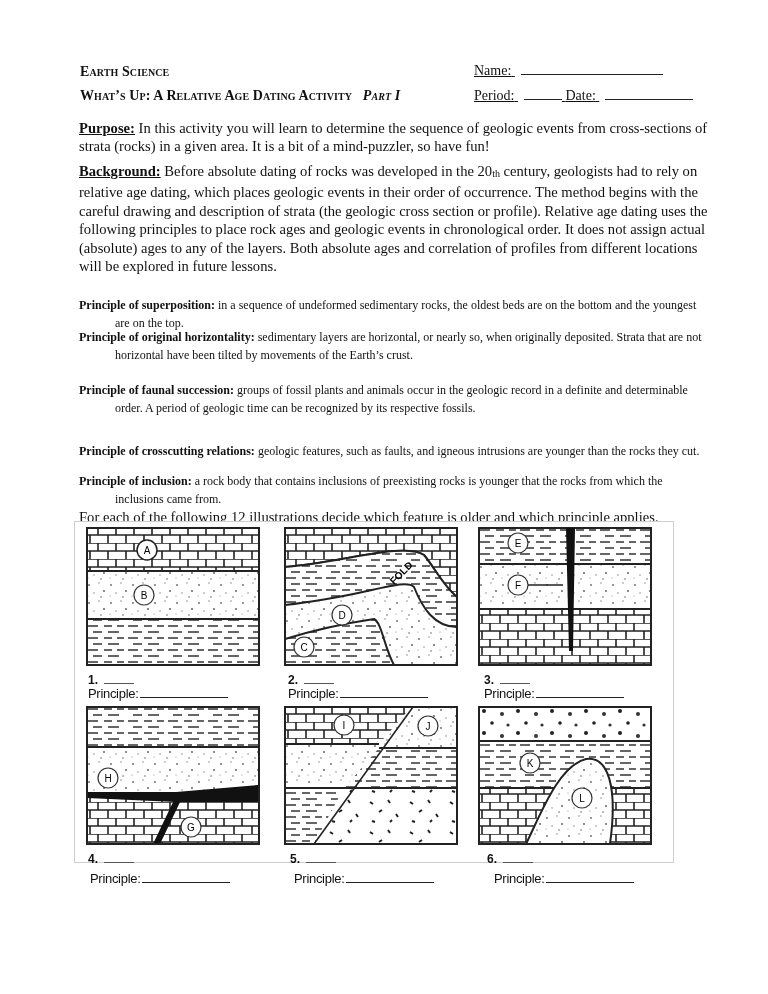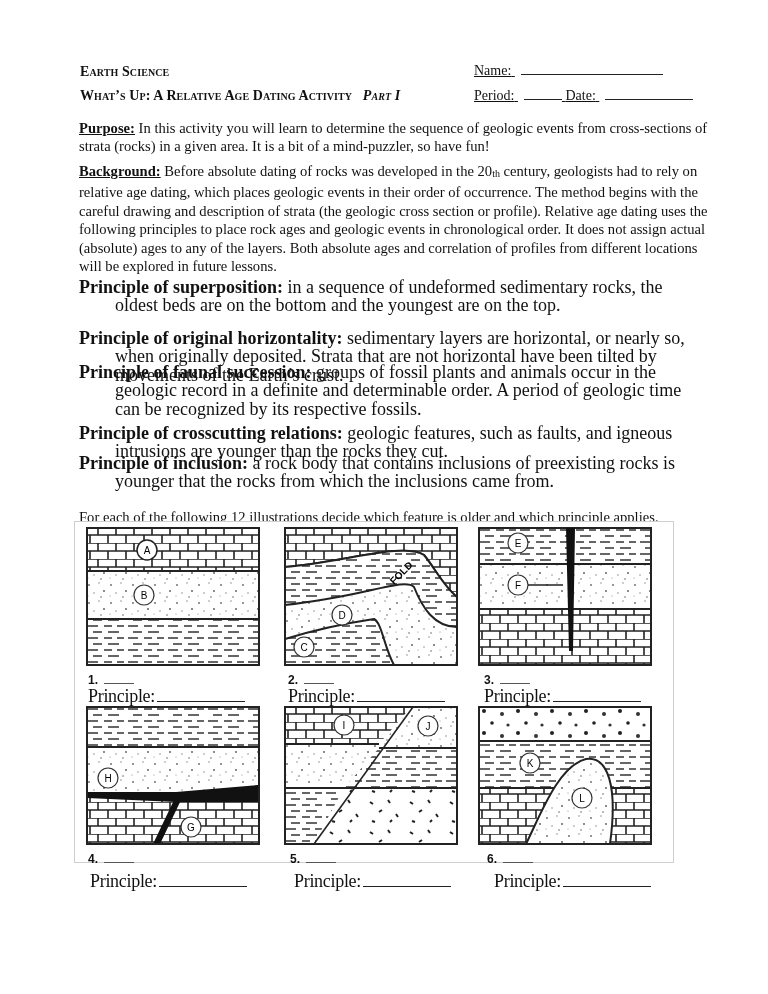--- a/index.html
+++ b/index.html
@@ -3,29 +3,29 @@
   <meta charset="utf-8">
   <style>
     html, body { margin:0; padding:0; background:#ffffff; }
     body { width:768px; height:994px; position:relative; overflow:hidden;
            font-family:"Liberation Serif", serif; color:#111; }
     .hdr { position:absolute; font-weight:bold; font-size:14px; font-variant:small-caps; letter-spacing:0.1px; }
     .hdr-right { position:absolute; font-size:14px;text-decoration:underline; }
     .blank { display:inline-block; border-bottom:1px solid #222; height:12px; vertical-align:baseline; }
     .para { position:absolute; left:79px; width:630px; font-size:14.6px; line-height:18.4px; }
     .para b { font-weight:bold;text-decoration:underline; }
-    .principle { position:absolute; left:79px; width:630px; font-size:18px; line-height:18.4px;
-                 padding-left:36px; text-indent:-36px; box-sizing:border-box; }
+    .principle { position:absolute; left:79px; width:630px; font-size:12px; line-height:18.4px;
+                 padding-left:36px; text-indent:-36px; box-sizing:border-box;margin-top:18px; }
     .figure-frame { position:absolute; left:74px; top:521px; width:598px; height:340px;
                     border:1px solid #cfcfcf; background:#fff; }
     .panel { position:absolute; }
     .panel svg { display:block; }
     .num { position:absolute; font-family:"Liberation Sans", sans-serif; font-weight:bold; font-size:12px; }
     .num-blank { display:inline-block; width:30px; border-bottom:1.5px solid #555; margin-left:6px; }
-    .plabel { position:absolute; font-family:Liberation Serif, serif; font-size:18px; letter-spacing:-0.3px; }
+    .plabel { position:absolute; font-family:Liberation Sans, sans-serif; font-size:13px; letter-spacing:-0.3px; }
     .plabel .pline { display:inline-block; width:88px; border-bottom:1.5px solid #222; margin-left:2px; }
     sup.small { font-size:10px; vertical-align:-1px; }
   </style>
 </head>
 <body>
 
 <div class="hdr" style="left:80px; top:64px;">Earth Science</div>
 <div class="hdr" style="left:80px; top:88px;">
   <span>What’s Up:  A Relative Age Dating Activity</span>
   <span style="font-style:italic; margin-left:7px;">Part I</span>
@@ -45,21 +45,21 @@
   <b>Purpose:</b><span> In this activity you will learn to determine the sequence of geologic events from cross-sections of strata (rocks) in a given area. It is a bit of a mind-puzzler, so have fun!</span>
 </div>
 
 <div class="para" style="top:162px;">
   <b>Background:</b><span> Before absolute dating of rocks was developed in the 20</span><sup class="small">th</sup><span> century, geologists had to rely on relative age dating, which places geologic events in their order of occurrence.  The method begins with the careful drawing and description of strata (the geologic cross section or profile).  Relative age dating uses the following principles to place rock ages and geologic events in chronological order.  It does not assign actual (absolute) ages to any of the layers.  Both absolute ages and correlation of profiles from different locations will be explored in future lessons.</span>
 </div>
 
 <div class="principle" style="top:278px;">
   <b>Principle of superposition:</b><span> in a sequence of undeformed sedimentary rocks, the oldest beds are on the bottom and the youngest are on the top.</span>
 </div>
-<div class="principle" style="top:329px;">
+<div class="principle" style="top:310px;">
   <b>Principle of original horizontality:</b><span> sedimentary layers are horizontal, or nearly so, when originally deposited. Strata that are not horizontal have been tilted by movements of the Earth’s crust.</span>
 </div>
 <div class="principle" style="top:363px;">
   <b>Principle of faunal succession:</b><span> groups of fossil plants and animals occur in the geologic record in a definite and determinable order. A period of geologic time can be recognized by its respective fossils.</span>
 </div>
 <div class="principle" style="top:424px;">
   <b>Principle of crosscutting relations:</b><span> geologic features, such as faults, and igneous intrusions are younger than the rocks they cut.</span>
 </div>
 <div class="principle" style="top:454px;">
   <b>Principle of inclusion:</b><span> a rock body that contains inclusions of preexisting rocks is younger that the rocks from which the inclusions came from.</span>

